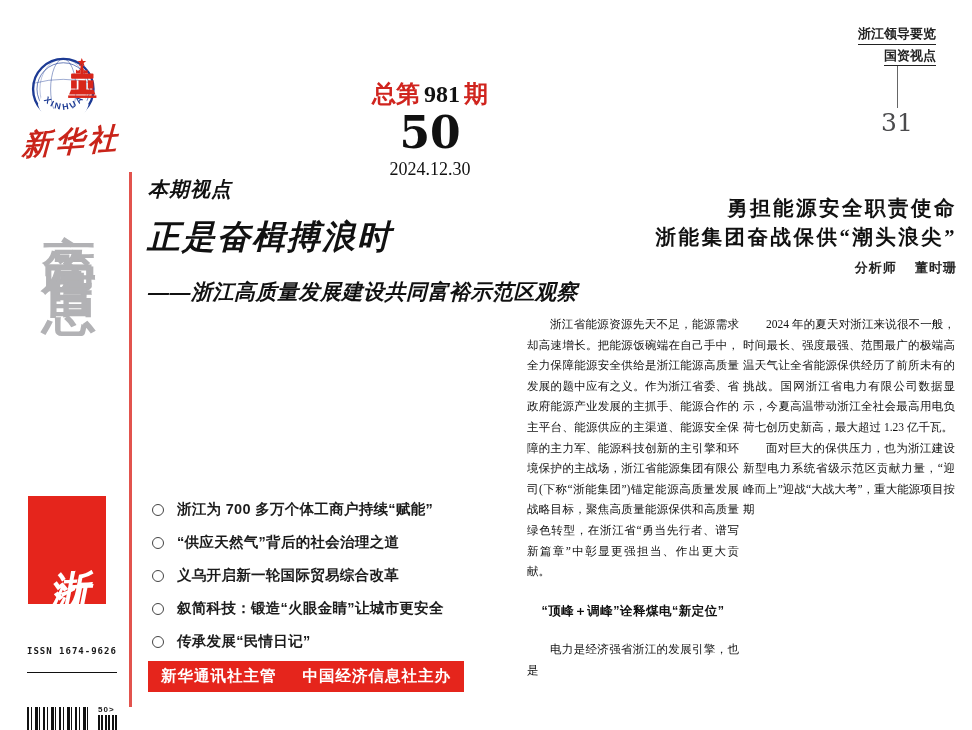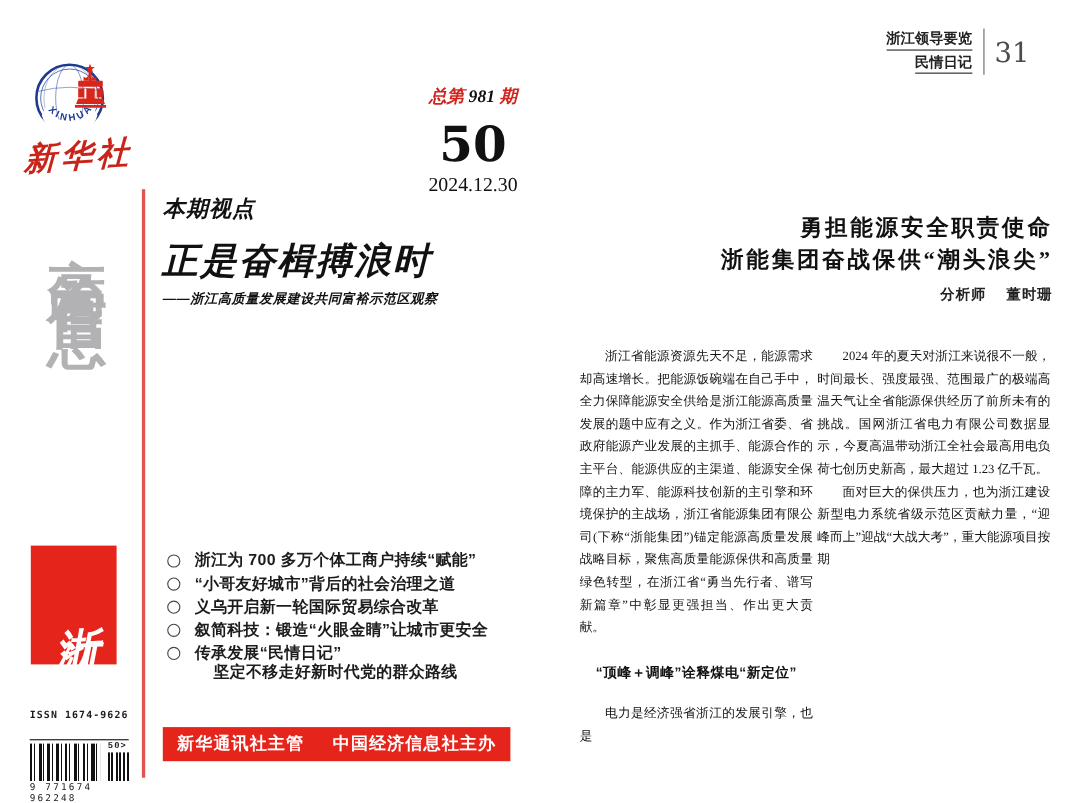--- a/index.html
+++ b/index.html
@@ -22,52 +22,52 @@
     font-family:"DejaVu Serif",serif;font-style:italic;font-weight:bold;
     font-size:40px;letter-spacing:12px;color:#fff;line-height:1;transform:rotate(-3deg);}
   .issn-wrap{position:absolute;left:27px;top:640px;width:100px;}
   .issn-text{display:inline-block;font-size:9px;font-weight:700;letter-spacing:1px;
     border-bottom:1.5px solid #111;padding-bottom:16px;font-family:"DejaVu Sans Mono",monospace;}
   .bars-row{display:flex;align-items:flex-end;margin-top:2px;}
   .bars-main{width:64px;height:34px;
     background:repeating-linear-gradient(90deg,#111 0 2px,#fff 2px 4px,#111 4px 5px,#fff 5px 8px,#111 8px 11px,#fff 11px 12px,#111 12px 13px,#fff 13px 16px);}
   .bars-addon-wrap{margin-left:7px;text-align:left;}
   .addon-label{font-size:8px;font-weight:700;letter-spacing:1px;line-height:1;margin-bottom:1px;
-    font-family:Liberation Mono, monospace;}
+    font-family:Liberation Sans, sans-serif;margin-top:31px;}
   .bars-addon{width:20px;height:26px;
     background:repeating-linear-gradient(90deg,#111 0 2px,#fff 2px 3px,#111 3px 5px,#fff 5px 7px);}
   .barcode-digits{font-size:8.5px;letter-spacing:2px;margin-top:1px;
     font-family:"DejaVu Sans Mono",monospace;}
   .red-rule{position:absolute;left:129px;top:172px;width:2.5px;height:535px;}
 
   
-  .corner{position:absolute;right:36px;top:26px;display:flex;align-items:center;}
+  .corner{position:absolute;right:36px;top:26px;display:flex;align-items:center;flex-direction:column;}
   .corner-labels{display:flex;flex-direction:column;align-items:flex-end;}
   .corner-line{font-size:13px;font-weight:700;color:#222;
     border-bottom:1.6px solid #222;padding-bottom:2px;line-height:1.2;}
   .corner-line + .corner-line{margin-top:3px;}
   .corner-divider{width:1.5px;height:42px;background:#666;margin:0 9px 0 10px;}
   .corner-page{font-family:"DejaVu Serif",serif;font-size:25px;color:#4b4b4d;}
 
   
   .issue{position:absolute;left:360px;top:78px;width:140px;text-align:center;}
-  .issue-line1{font-family:"Liberation Serif",serif;font-size:16px;font-weight:600;white-space:nowrap;font-style:italic;}
+  .issue-line1{font-family:"Liberation Serif",serif;font-size:24px;font-weight:600;white-space:nowrap;}
   .issue-line1 .red{color:#d0241e;}
   .issue-line1 .num{color:#111;padding:0 4px;}
-  .issue-big{font-family:"DejaVu Serif",serif;font-size:44px;font-weight:bold;color:#111;line-height:1.0;margin-top:11px;}
+  .issue-big{font-family:"DejaVu Serif",serif;font-size:44px;font-weight:bold;color:#111;line-height:1.0;margin-top:1px;}
   .issue-date{font-family:"Liberation Serif",serif;font-size:18px;color:#111;margin-top:4px;}
 
   
   .section-label{position:absolute;left:148px;top:176px;font-size:20px;font-weight:800;
     font-style:italic;color:#111;letter-spacing:1px;}
   .headline{position:absolute;left:147px;top:215px;font-size:33px;font-weight:900;
     font-style:italic;color:#111;letter-spacing:2px;}
-  .subheadline{position:absolute;left:148px;top:263px;font-size:12px;font-weight:800;
+  .subheadline{position:absolute;left:148px;top:278px;font-size:21px;font-weight:800;
     font-style:italic;color:#111;letter-spacing:0.5px;white-space:nowrap;}
-  .bullets{position:absolute;left:152px;top:500px;display:flex;flex-direction:column;gap:2px;}
+  .bullets{position:absolute;left:152px;top:500px;display:flex;flex-direction:column;gap:14px;}
   .bullet-item{display:flex;align-items:center;gap:13px;}
   .bullet-circle{width:12px;height:12px;border:1.6px solid #444;border-radius:50%;flex:0 0 auto;}
   .bullet-text{font-size:14.5px;font-weight:600;color:#1c1c1c;white-space:nowrap;letter-spacing:0.3px;}
   .bullet-cont{padding-left:42px;margin-top:-4px;}
   .publisher-bar{position:absolute;left:148px;top:661px;width:316px;height:31px;
     display:flex;align-items:center;justify-content:center;gap:26px;}
   .publisher-bar span{color:#fff;font-size:15.5px;font-weight:700;letter-spacing:1px;white-space:nowrap;}
 
   
   .article-head{position:absolute;left:527px;top:194px;width:430px;text-align:right;
@@ -137,21 +137,21 @@
       </div>
     </div>
     <div class="barcode-digits">9 771674 962248</div>
   </div>
 
   <div class="red-rule" style="background:#e2534d;"></div>
 
   <div class="corner">
     <div class="corner-labels">
       <div class="corner-line">浙江领导要览</div>
-      <div class="corner-line">民情日记</div>
+      <div class="corner-line">国资视点</div>
     </div>
     <div class="corner-divider"></div>
     <div class="corner-page">31</div>
   </div>
 
   <div class="issue">
     <div class="issue-line1">
       <span class="red">总第</span><span class="num">981</span><span class="red">期</span>
     </div>
     <div class="issue-big">50</div>
@@ -162,21 +162,21 @@
   <div class="headline">正是奋楫搏浪时</div>
   <div class="subheadline">——浙江高质量发展建设共同富裕示范区观察</div>
 
   <div class="bullets">
     <div class="bullet-item">
       <span class="bullet-circle"></span>
       <span class="bullet-text">浙江为 700 多万个体工商户持续“赋能”</span>
     </div>
     <div class="bullet-item">
       <span class="bullet-circle"></span>
-      <span class="bullet-text">“小哥友好城市”背后的社会治理之道</span>
+      <span class="bullet-text">“供应天然气”背后的社会治理之道</span>
     </div>
     <div class="bullet-item">
       <span class="bullet-circle"></span>
       <span class="bullet-text">义乌开启新一轮国际贸易综合改革</span>
     </div>
     <div class="bullet-item">
       <span class="bullet-circle"></span>
       <span class="bullet-text">叙简科技：锻造“火眼金睛”让城市更安全</span>
     </div>
     <div class="bullet-item">

